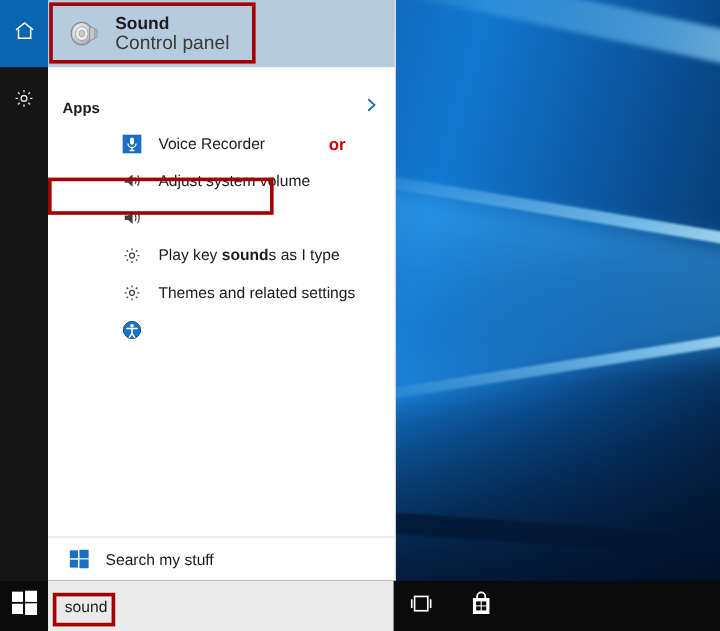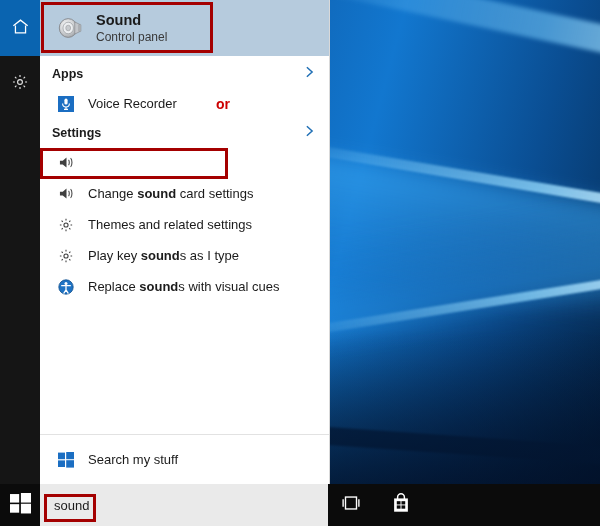--- a/index.html
+++ b/index.html
@@ -74,45 +74,45 @@
     display:flex; flex-direction:column;
   }
 
   .top-result{
     height:56px; background:#b6cbdd; display:flex; align-items:center;
     padding-left:12px; flex:0 0 auto;
   }
   .top-result .tr-icon{ width:38px; display:flex; align-items:center; justify-content:center; }
   .tr-text{ display:flex; flex-direction:column; justify-content:center; padding-left:6px; }
   .tr-title{ font-size:14.5px; font-weight:bold; color:#1b1b1b; line-height:17px; }
-  .tr-sub{ font-size:12px; color:#3a3a3a; line-height:16px; }
-
-  .results{ flex:1 1 auto; overflow:hidden; padding-top:4px; }
+  .tr-sub{ font-size:16px; color:#3a3a3a; line-height:16px; }
+
+  .results{ flex:1 1 auto; overflow:hidden; padding-top:20px; }
 
   .group-header{
     height:28px; display:flex; align-items:center; padding:0 12px 0 12px;
     position:relative;
   }
   .group-header .gh-label{ font-size:12.5px; font-weight:bold; color:#1b1b1b; }
   .chev{ position:absolute; right:14px; top:50%; transform:translateY(-50%); color:#1f6fb5; }
 
   .res-item{
-    height:31px; display:flex; align-items:center; padding-left:12px; position:relative;
+    height:31px; display:flex; align-items:center; padding-left:12px; position:relative;margin-left:44px;
   }
   .res-item .ri-icon{ width:28px; display:flex; align-items:center; justify-content:center; flex:0 0 28px; }
   .res-item .ri-label{ font-size:13px; color:#1b1b1b; padding-left:8px; white-space:nowrap; }
   .res-item .ri-label b{ font-weight:bold; }
 
   .or-note{
-    position:absolute; left:176px; top:50%; transform:translateY(-50%);
+    position:absolute; left:190px; top:50%; transform:translateY(-50%);
     color:#cc0000; font-weight:bold; font-size:14px;
   }
 
   .search-my-stuff{
-    flex:0 0 auto; height:50px; border-top:1px solid #e2e2e2;
+    flex:0 0 auto; height:37px; border-top:1px solid #e2e2e2;
     display:flex; align-items:center; padding-left:12px;
   }
   .sms-icon{ width:28px; display:flex; align-items:center; justify-content:center; }
   .sms-label{ font-size:13px; color:#1b1b1b; padding-left:8px; }
 
   
   .redbox{ position:absolute; border:3px solid #a40000; z-index:30; pointer-events:none; }
   #redbox-top{ left:41px; top:2px; width:172px; height:51px; }
   #redbox-change{ left:40px; top:148px; width:188px; height:31px; }
   #redbox-query{ left:44px; top:494px; width:52px; height:28px; }
@@ -214,82 +214,75 @@
               <rect width="16" height="16" fill="#1b6ec2"></rect>
               <rect x="6.4" y="2.6" width="3.2" height="6" rx="1.6" fill="#ffffff"></rect>
               <path d="M4.6 7.6a3.4 3.4 0 0 0 6.8 0" fill="none" stroke="#ffffff" stroke-width="1.1"></path>
               <path d="M8 11v2.2M6 13.4h4" stroke="#ffffff" stroke-width="1.1"></path>
             </svg>
           </span>
         </span>
         <span class="ri-label">Voice Recorder</span>
         <span class="or-note" style="color: rgb(204, 0, 0);">or</span>
       </div>
-      <div class="group-header">
-        <span class="gh-label">Settings</span>
-        <span class="chev"><svg width="11" height="14" viewBox="0 0 12 16" fill="none" stroke="#1f6fb5" stroke-width="1.7">
-            <path d="M3 2.5 9 8l-6 5.5"></path>
-          </svg></span>
-      </div>
       <div class="res-item">
         <span class="ri-icon">
           <span style="display: flex; align-items: center; justify-content: center;">
             <svg width="17" height="15" viewBox="0 0 18 16">
               <path d="M2 6h3l4-3.4v10.8L5 10H2z" fill="#3f3f3f"></path>
               <path d="M11.2 5.2c1 1 1 4.6 0 5.6" fill="none" stroke="#3f3f3f" stroke-width="1.1"></path>
               <path d="M13.4 3.4c1.9 1.9 1.9 7.3 0 9.2" fill="none" stroke="#3f3f3f" stroke-width="1.1"></path>
             </svg>
           </span>
         </span>
+        <span class="ri-label">Adjust system volume</span>
       </div>
       <div class="res-item">
         <span class="ri-icon">
           <span style="display: flex; align-items: center; justify-content: center;">
             <svg width="17" height="15" viewBox="0 0 18 16">
               <path d="M2 6h3l4-3.4v10.8L5 10H2z" fill="#3f3f3f"></path>
               <path d="M11.2 5.2c1 1 1 4.6 0 5.6" fill="none" stroke="#3f3f3f" stroke-width="1.1"></path>
               <path d="M13.4 3.4c1.9 1.9 1.9 7.3 0 9.2" fill="none" stroke="#3f3f3f" stroke-width="1.1"></path>
             </svg>
           </span>
         </span>
-        <span class="ri-label">Change <b>sound</b> card settings</span>
       </div>
       <div class="res-item">
         <span class="ri-icon">
           <span style="display: flex; align-items: center; justify-content: center;">
             <svg width="16" height="16" viewBox="0 0 24 24" fill="none" stroke="#3f3f3f" stroke-width="1.6">
               <circle cx="12" cy="12" r="3.1"></circle>
               <path d="M12 2.8v2.4M12 18.8v2.4M2.8 12h2.4M18.8 12h2.4M5.4 5.4l1.8 1.8M16.8 16.8l1.8 1.8M18.6 5.4l-1.8 1.8M7.2 16.8l-1.8 1.8"></path>
             </svg>
           </span>
         </span>
-        <span class="ri-label">Themes and related settings</span>
+        <span class="ri-label">Play key <b>sound</b>s as I type</span>
       </div>
       <div class="res-item">
         <span class="ri-icon">
           <span style="display: flex; align-items: center; justify-content: center;">
             <svg width="16" height="16" viewBox="0 0 24 24" fill="none" stroke="#3f3f3f" stroke-width="1.6">
               <circle cx="12" cy="12" r="3.1"></circle>
               <path d="M12 2.8v2.4M12 18.8v2.4M2.8 12h2.4M18.8 12h2.4M5.4 5.4l1.8 1.8M16.8 16.8l1.8 1.8M18.6 5.4l-1.8 1.8M7.2 16.8l-1.8 1.8"></path>
             </svg>
           </span>
         </span>
-        <span class="ri-label">Play key <b>sound</b>s as I type</span>
+        <span class="ri-label">Themes and related settings</span>
       </div>
       <div class="res-item">
         <span class="ri-icon">
           <span style="display: flex; align-items: center; justify-content: center;">
             <svg width="16" height="16" viewBox="0 0 20 20">
               <circle cx="10" cy="10" r="9" fill="#1f73c4" stroke="#0f4e8c" stroke-width="1"></circle>
               <circle cx="10" cy="5.6" r="1.9" fill="#ffffff"></circle>
               <path d="M4.6 8.4h10.8M10 9.6v4M10 13.6l-2.6 4M10 13.6l2.6 4" stroke="#ffffff" stroke-width="1.6" fill="none" stroke-linecap="round"></path>
             </svg>
           </span>
         </span>
-        <span class="ri-label">Replace <b>sound</b>s with visual cues</span>
       </div>
     </div>
 
   <div class="search-my-stuff">
     <span class="sms-icon">
       <svg width="16" height="16" viewBox="0 0 16 16">
         <rect x="0" y="0.6" width="7" height="6.6" fill="#1b6ec2"></rect>
         <rect x="8.2" y="0" width="7.8" height="7.2" fill="#1b6ec2"></rect>
         <rect x="0" y="8.4" width="7" height="6.6" fill="#1b6ec2"></rect>
         <rect x="8.2" y="8.2" width="7.8" height="7.4" fill="#1b6ec2"></rect>

